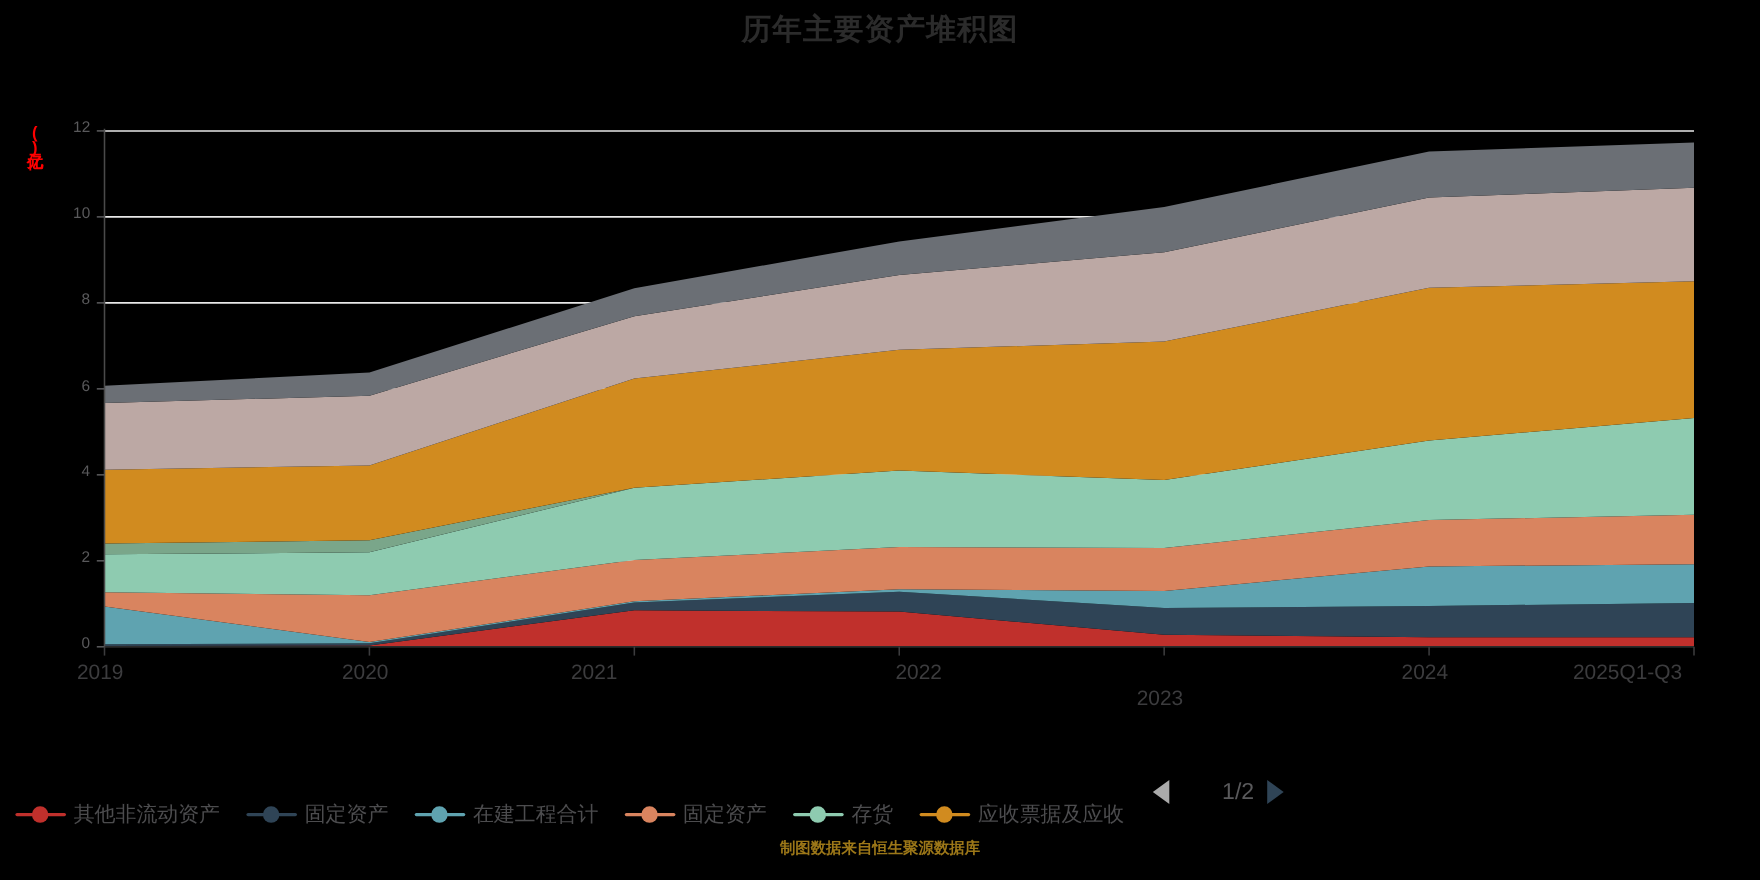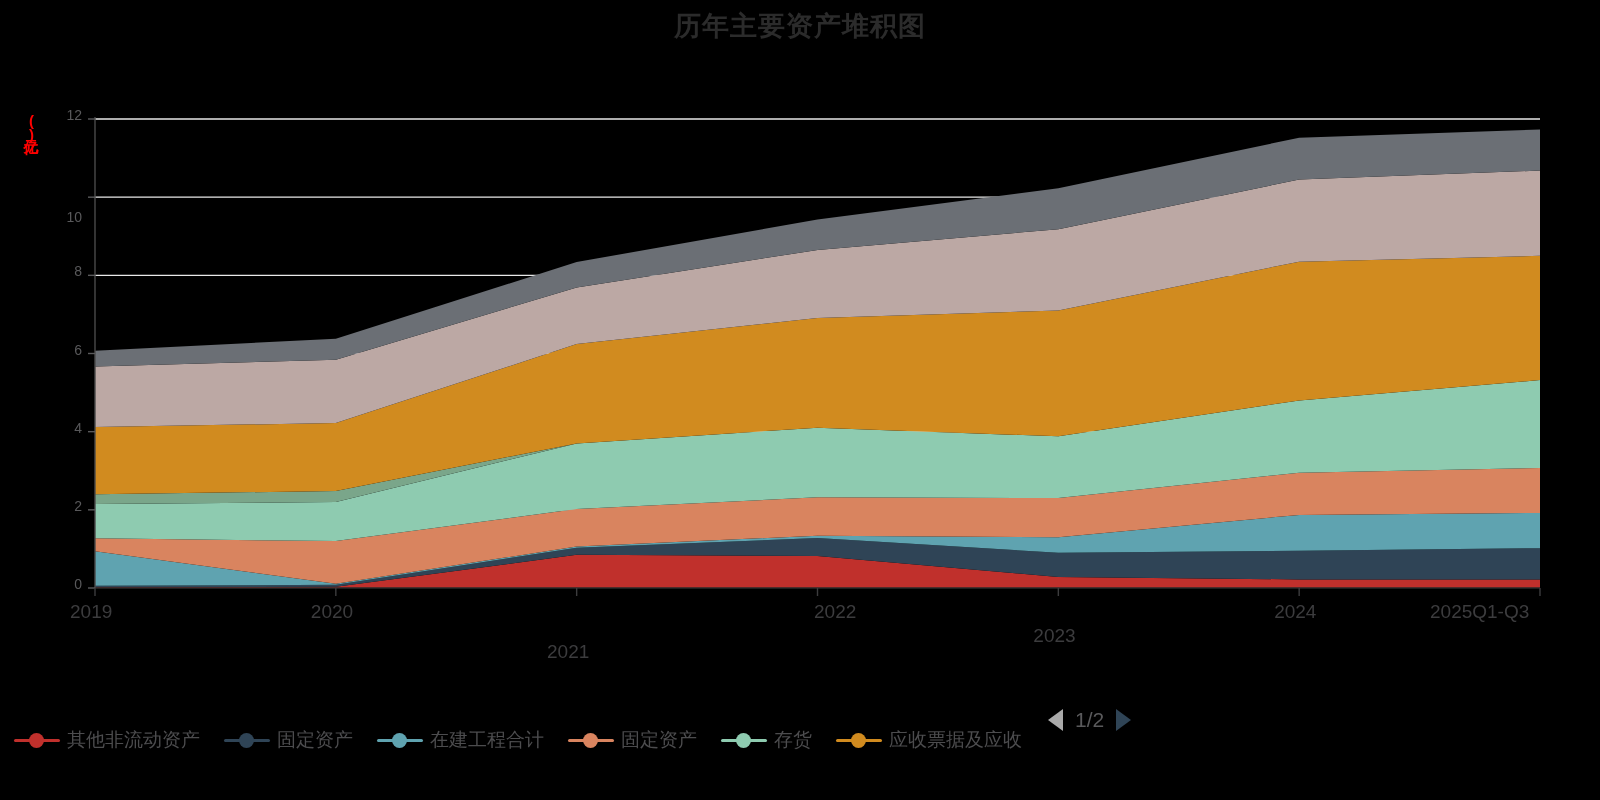--- a/index.html
+++ b/index.html
@@ -107,20 +107,21 @@
   }
   .arrow-right{
     border-top:11px solid transparent;
     border-bottom:11px solid transparent;
     border-left:15px solid #2f4456;
     margin-left:12px;
   }
   .pager-text{
     font-size:21px;color:#5a5a5c;
     letter-spacing:0px;
+    margin-left:36px;
   }
 
   
   .footer-note{
     position:absolute;left:0;top:762px;width:1600px;
     text-align:center;
     font-size:14px;font-weight:bold;
     color:#9c7718;
     letter-spacing:0px;
   }
@@ -169,27 +170,27 @@
   </div>
 
   <div class="y-unit">(亿元)</div>
 
   <div id="y-ticks">
       <div class="tick-y" style="left: 30px; width: 52px; top: 576px;">0</div>
       <div class="tick-y" style="left: 30px; width: 52px; top: 497.833px;">2</div>
       <div class="tick-y" style="left: 30px; width: 52px; top: 419.667px;">4</div>
       <div class="tick-y" style="left: 30px; width: 52px; top: 341.5px;">6</div>
       <div class="tick-y" style="left: 30px; width: 52px; top: 263.333px;">8</div>
-      <div class="tick-y" style="left: 30px; width: 52px; top: 185.167px; margin-top: 24px;">10</div>
+      <div class="tick-y" style="left: 30px; width: 52px; top: 185.167px;">10</div>
       <div class="tick-y" style="left: 30px; width: 52px; top: 107px;">12</div>
     </div>
   <div id="x-ticks">
       <div class="tick-x" style="top: 601px; left: 70px;">2019</div>
       <div class="tick-x" style="top: 601px; left: 310.833px;">2020</div>
-      <div class="tick-x" style="top: 601px; left: 547px; margin-top: 40px;">2021</div>
+      <div class="tick-x" style="top: 601px; left: 519px;">2021</div>
       <div class="tick-x" style="top: 601px; left: 814px;">2022</div>
       <div class="tick-x" style="top: 601px; left: 1033.33px; margin-top: 24px;">2023</div>
       <div class="tick-x" style="top: 601px; left: 1274.17px;">2024</div>
       <div class="tick-x" style="top: 601px; left: 1430px;">2025Q1-Q3</div>
     </div>
 
   <div class="legend" id="legend">
       <div class="legend-item">
         <span class="legend-marker">
           <span class="bar" style="background: rgb(192, 48, 44);"></span>
@@ -232,14 +233,15 @@
         </span>
         <span class="legend-label">应收票据及应收</span>
       </div>
       <div class="pager">
         <span class="pager-arrow arrow-left" style="border-right-color: rgb(170, 170, 170);"></span>
         <span class="pager-text">1/2</span>
         <span class="pager-arrow arrow-right" style="border-left-color: rgb(47, 68, 86);"></span>
       </div>
     </div>
 
+  <div class="footer-note">制图数据来自恒生聚源数据库</div>
 
 </div>
 
 </body></html>

